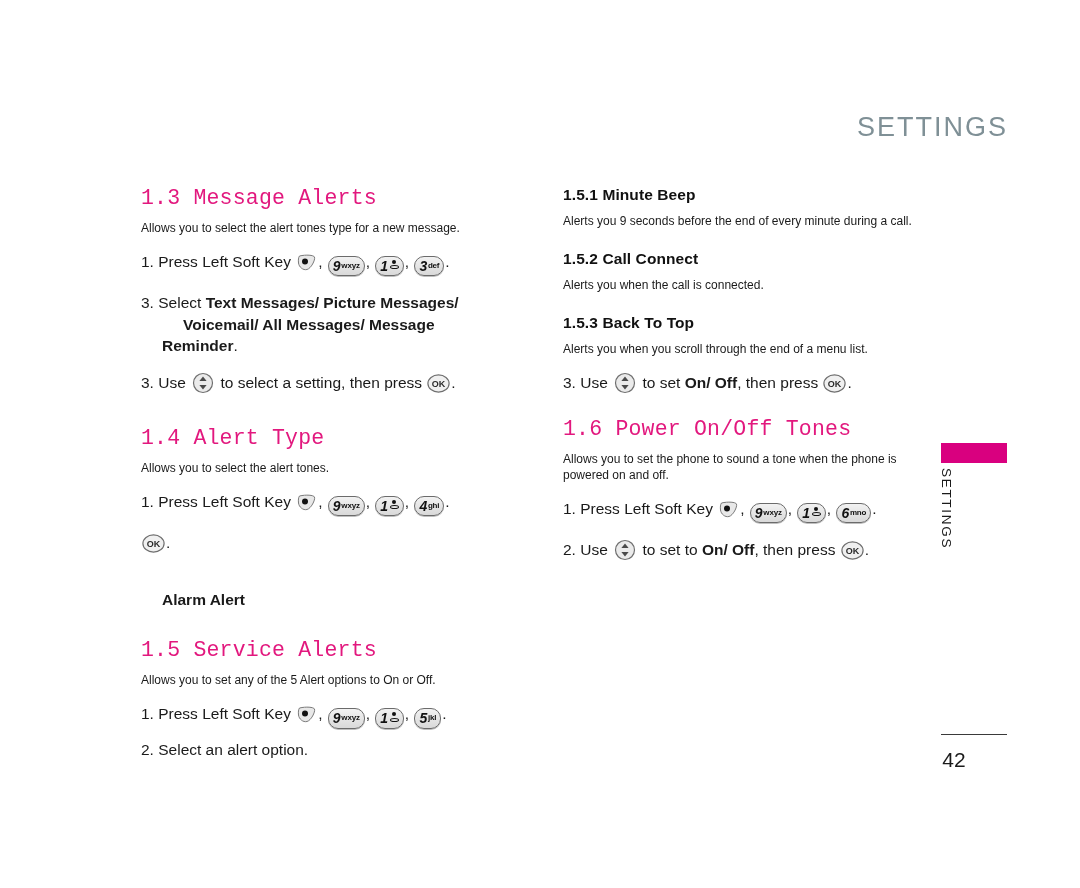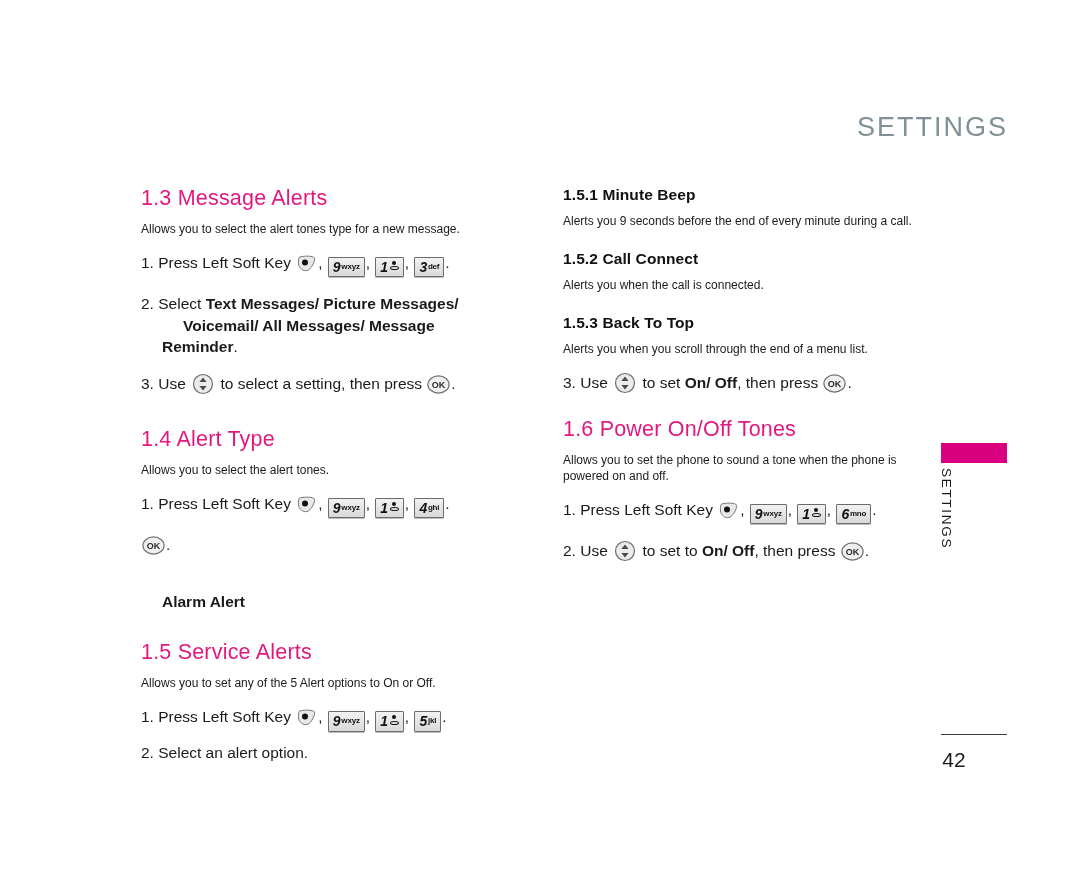--- a/index.html
+++ b/index.html
@@ -43,20 +43,21 @@
   .col-left  { left: 141px; }
   .col-right { left: 563px; }
 
   
   h2.section-title {
     color: #e2187e;
     font-size: 21.5px;
     font-weight: 400;
     margin: 0 0 11px 0;
     letter-spacing: 0.2px;
+    font-family: Liberation Mono, monospace;
   }
   h3.sub-title {
     color: #111111;
     font-size: 15.5px;
     font-weight: bold;
     margin: 0 0 10px 0;
     letter-spacing: 0.1px;
   }
   p.body-text {
     font-size: 12px;
@@ -87,21 +88,21 @@
   .sp-sm { height: 6px; }
   .sp-md { height: 13px; }
   .sp-lg { height: 22px; }
 
   
   .keycap {
     display: inline-block;
     vertical-align: -4px;
     background: linear-gradient(#f2f2f2, #d9d9d9);
     border: 1px solid #6b6b6b;
-    border-radius: 1px;
+    border-radius: 10px;
     padding: 1px 4px 2px 4px;
     margin: 0 1px;
     line-height: 1;
     font-family: "Liberation Sans", sans-serif;
     white-space: nowrap;
     box-shadow: 0 1px 0 rgba(0,0,0,0.25);
   }
   .keycap .num {
     font-size: 14px;
     font-weight: bold;
@@ -235,21 +236,21 @@
       </span><span>,</span>
       <span class="keycap"><span class="num">9</span><span class="letters">wxyz</span></span><span>,</span>
       <span class="keycap"><span class="num">1</span><span class="vm-glyph"></span></span><span>,</span>
       <span class="keycap"><span class="num">3</span><span class="letters">def</span></span><span>.</span>
     </p>
 
     <div class="sp-sm"></div>
 
     <p class="step">
       <span class="indent-wrap">
-        <span>2. Select </span><span class="bold">Text Messages/ Picture Messages/</span><br>
+        <span>3. Select </span><span class="bold">Text Messages/ Picture Messages/</span><br>
         <span style="display:inline-block;width:21px"></span><span class="bold">Voicemail/ All Messages/ Message Reminder</span><span>.</span>
       </span>
     </p>
 
     <div class="sp-sm"></div>
 
     <p class="step">
       <span>3. Use </span>
       <span class="navkey-icon">
         <svg viewBox="0 0 22 22" width="22" height="22">

